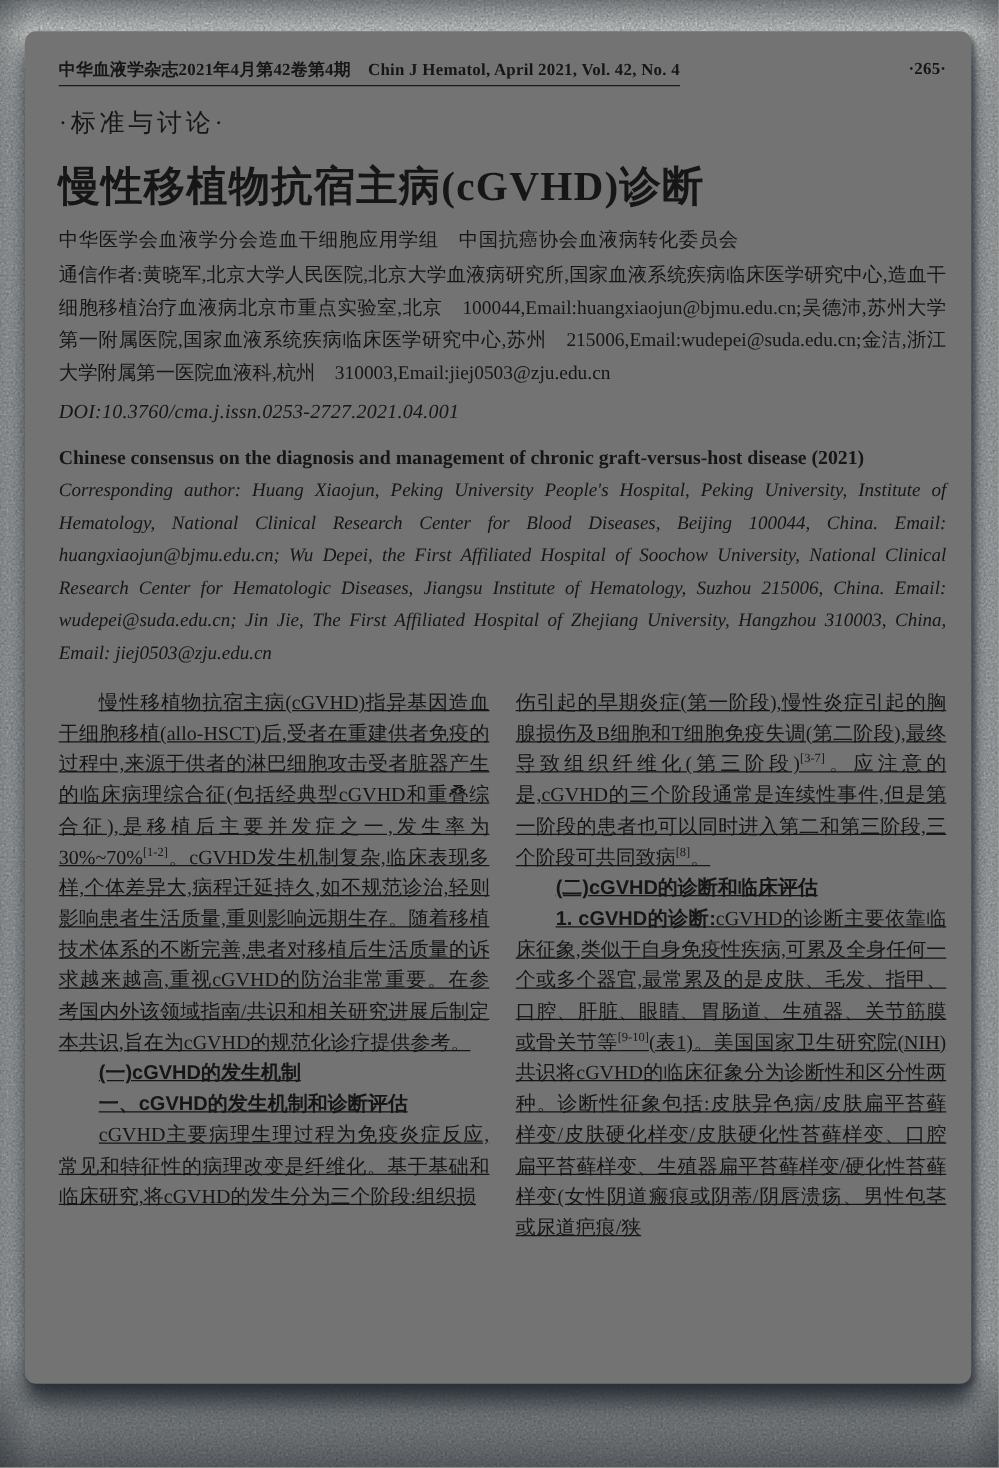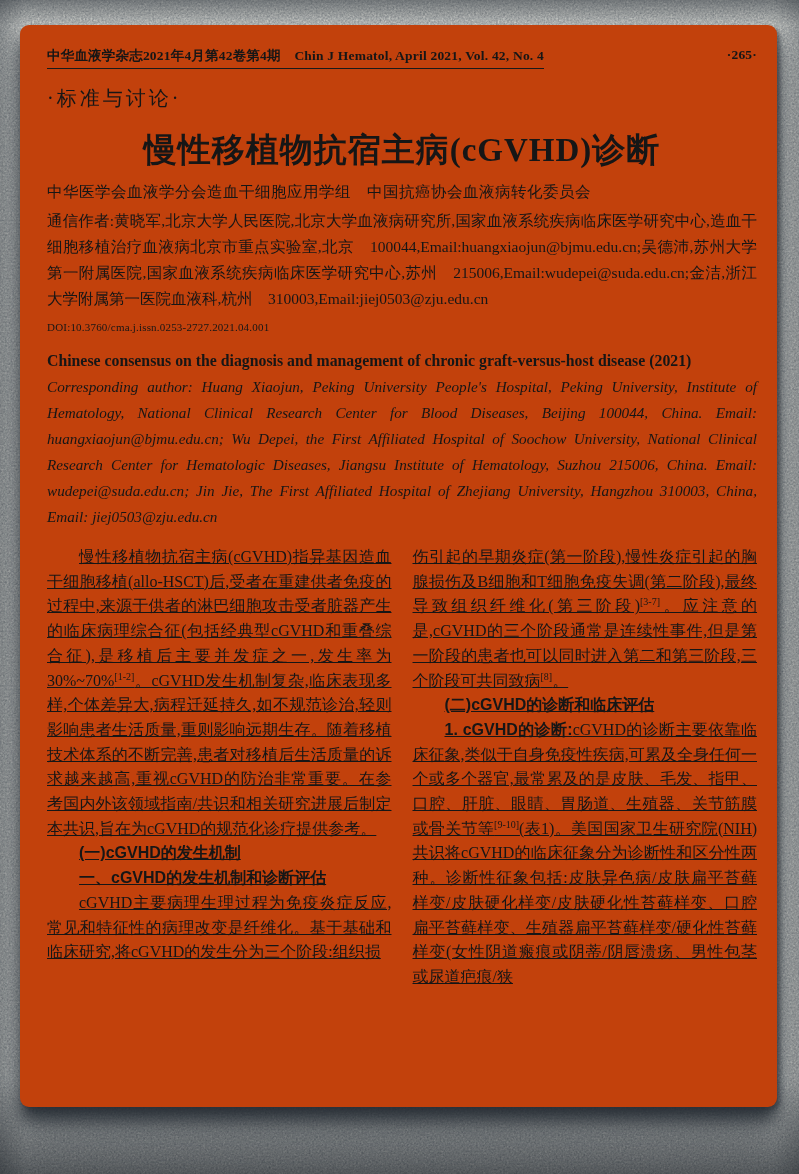--- a/index.html
+++ b/index.html
@@ -13,32 +13,32 @@
   .vignette{
     position:absolute;left:0;top:0;width:799px;height:1174px;z-index:1;pointer-events:none;
     background:
       linear-gradient(180deg,rgba(52,58,64,.55),rgba(52,58,64,0) 26px),
       linear-gradient(0deg,rgba(22,27,33,.62),rgba(22,27,33,0) 95px),
       linear-gradient(90deg,rgba(52,58,64,.38),rgba(52,58,64,0) 26px),
       linear-gradient(270deg,rgba(52,58,64,.30),rgba(52,58,64,0) 26px);
   }
   .page-card{
     position:absolute;left:20px;top:25px;width:757px;height:1082px;z-index:2;
-    background:#c2410c;border-radius:9px;box-sizing:border-box;
+    background:#737373;border-radius:9px;box-sizing:border-box;
     padding:22px 20px 0 27px;
     box-shadow:3px 3px 4px rgba(40,46,54,.55),0 14px 16px rgba(28,34,42,.78),0 30px 42px rgba(58,64,72,.45);
   }
   .journal-header{display:flex;justify-content:space-between;align-items:flex-start;
     font-size:13.5px;font-weight:700;letter-spacing:.2px;}
   .journal-header .jline{border-bottom:1.5px solid #1a1a1a;padding-bottom:3px;}
   .section-label{text-align:left;font-size:20px;letter-spacing:3px;margin-top:16px;}
-  .cn-title{font-size:33px;font-weight:700;line-height:42px;letter-spacing:1px;margin-top:17px;text-align:center;}
+  .cn-title{font-size:33px;font-weight:700;line-height:42px;letter-spacing:1px;margin-top:17px;}
   .byline{font-size:15.5px;margin-top:11px;letter-spacing:.5px;}
   .correspondence{font-size:15.5px;line-height:26px;text-align:justify;margin-top:5px;}
-  .doi{font-size:11px;margin-top:9px;letter-spacing:.2px;}
+  .doi{font-size:16px;margin-top:9px;letter-spacing:.2px;font-style:italic;}
   .en-title{font-size:15.8px;font-weight:700;line-height:26px;text-align:justify;margin-top:15px;}
   .en-affiliation,.en-correspondence{
     font-size:15.2px;font-style:italic;line-height:26px;text-align:justify;}
   .body-columns{display:flex;gap:21px;margin-top:15px;}
   .col{width:344.5px;}
   .body-p,.body-h{margin:0;font-size:16px;line-height:24.7px;text-align:justify;text-indent:2em;text-decoration:underline;}
   .body-p.noindent{text-indent:0;}
   .body-h{font-family:"Liberation Sans","DejaVu Sans",sans-serif;font-weight:700;}
   .runin{font-family:"Liberation Sans","DejaVu Sans",sans-serif;font-weight:700;}
   sup{font-size:10px;line-height:0;}

